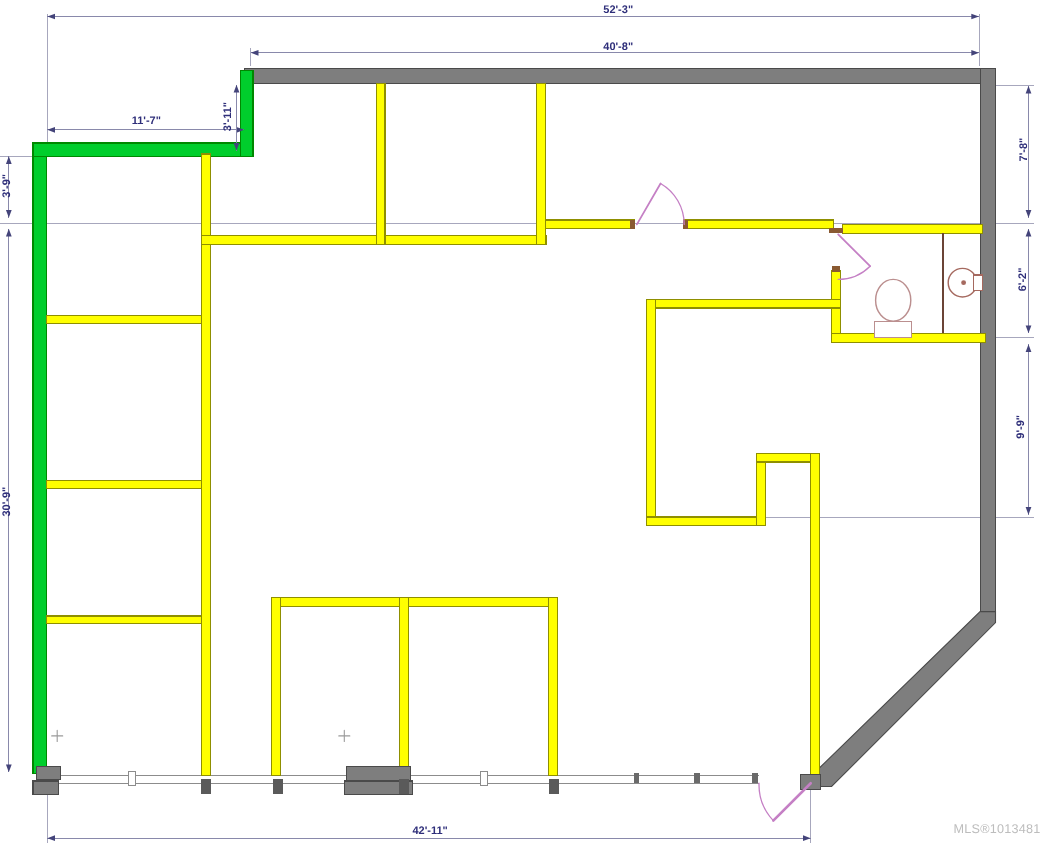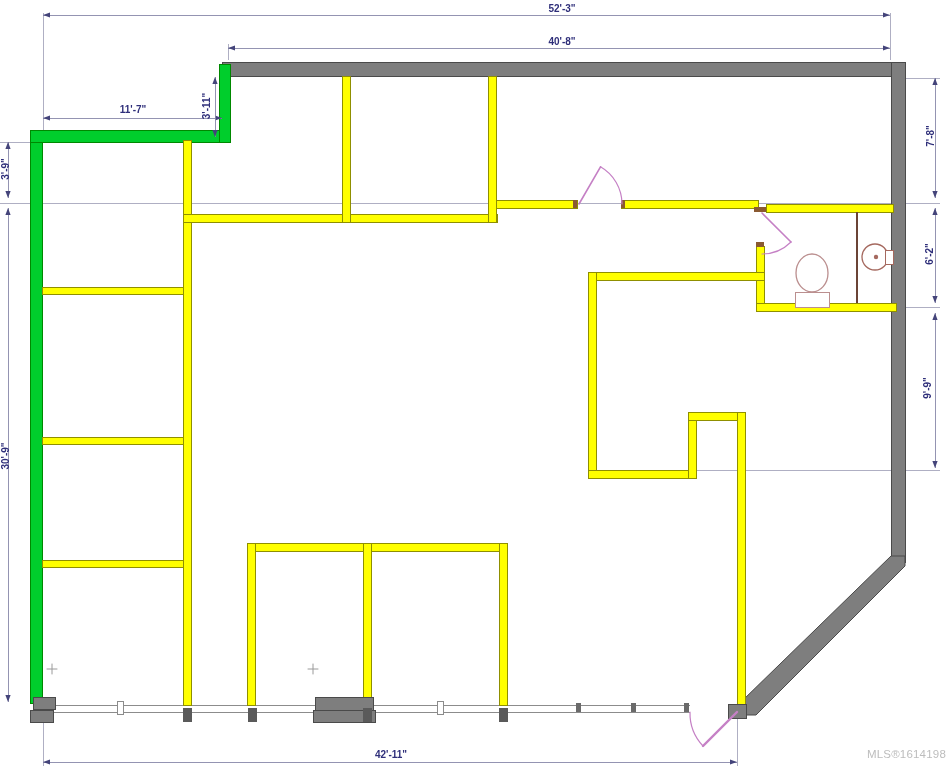--- a/index.html
+++ b/index.html
@@ -120,14 +120,14 @@
       <text x="933" y="254" fill="#2F2F7A" font-size="10" font-weight="bold" text-anchor="middle" font-family="&quot;Liberation Sans&quot;,sans-serif" transform="rotate(-90 933 254)">6'-2"</text>
       <line x1="935" y1="313" x2="935" y2="468" stroke="#8888AA" stroke-width="0.9" shape-rendering="crispEdges"></line>
       <polygon points="935,313 932.4,320 937.6,320" fill="#44447A" stroke="none"></polygon>
       <polygon points="935,468 932.4,461 937.6,461" fill="#44447A" stroke="none"></polygon>
       <text x="931" y="388" fill="#2F2F7A" font-size="10" font-weight="bold" text-anchor="middle" font-family="&quot;Liberation Sans&quot;,sans-serif" transform="rotate(-90 931 388)">9'-9"</text>
       <line x1="43" y1="762" x2="737" y2="762" stroke="#8888AA" stroke-width="0.9" shape-rendering="crispEdges"></line>
       <polygon points="43,762 50,759.4 50,764.6" fill="#44447A" stroke="none"></polygon>
       <polygon points="737,762 730,759.4 730,764.6" fill="#44447A" stroke="none"></polygon>
       <text x="391" y="758" fill="#2F2F7A" font-size="10" font-weight="bold" text-anchor="middle" font-family="&quot;Liberation Sans&quot;,sans-serif">42'-11"</text>
     </svg>
-  <div class="mls">MLS®1614198</div>
+  <div class="mls">MLS®1013481</div>
 </div>
 
 </body></html>

